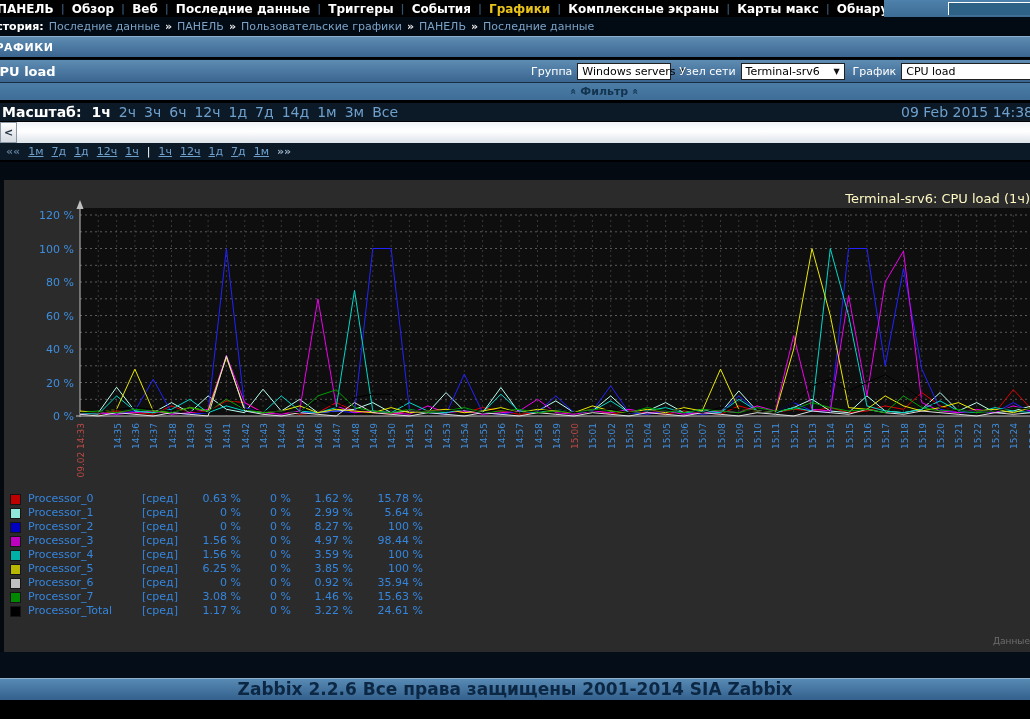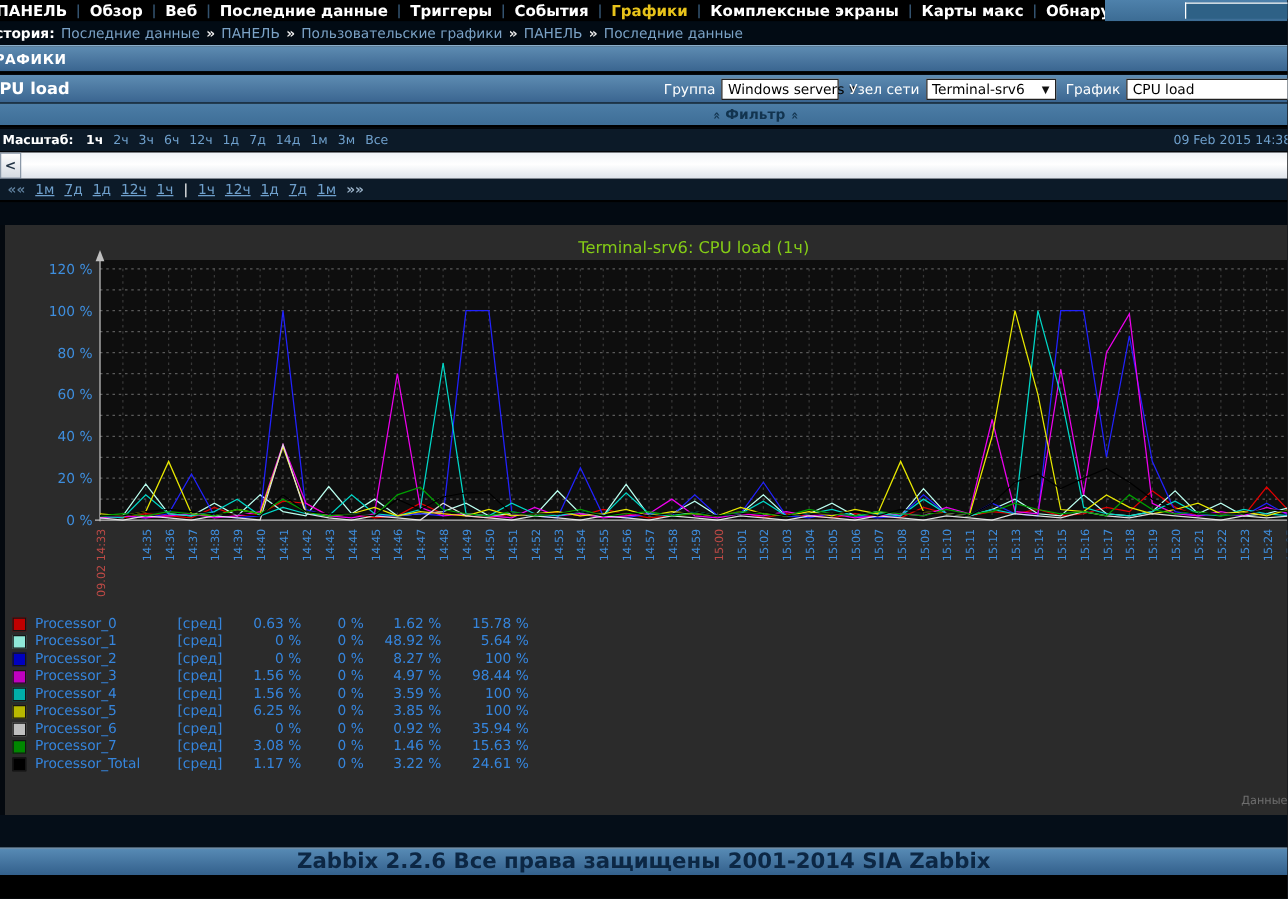--- a/index.html
+++ b/index.html
@@ -49,21 +49,21 @@
   
   #filter-bar { top:83px; height:19px; background:linear-gradient(#4C7DA6,#3E6E97);
                 border-bottom:2px solid #000; }
   #filter-toggle { position:absolute; left:570px; top:2px; font-size:11px; font-weight:bold;
                    color:#12344F; cursor:pointer; white-space:nowrap; }
   .chev { display:inline-block; transform:rotate(90deg); font-size:10px; }
 
   
   #zoom-row { top:102px; height:20px; background:#0C1A28; border-top:1px solid #000;
               border-bottom:1px solid #000; display:flex; align-items:center;
-              font-size:10px; padding-left:2px; white-space:nowrap; }
+              font-size:14px; padding-left:2px; white-space:nowrap; }
   .zoom-label { color:#fff; font-weight:bold; margin-right:6px; }
   .zoom-link { color:#6FA0CC; margin:0 4px; cursor:pointer; }
   .zoom-link.active { color:#fff; font-weight:bold; text-decoration:none; }
   #datetime { margin-left:auto; color:#6FA0CC; position:relative; right:-3px; }
 
   
   #scrollbar-row { top:122px; height:21px; background:linear-gradient(#F0F3F7,#FFFFFF 45%,#DDE3EA); }
   #scroll-left-btn { position:absolute; left:0; top:0; width:17px; height:21px;
                      background:linear-gradient(#FDFDFD,#D5DBE2); border:1px solid #8A98A8;
                      color:#223344; font-weight:bold; font-size:11px;
@@ -74,22 +74,22 @@
                  display:flex; align-items:center; font-size:11px; padding-left:2px; white-space:nowrap; }
   .tn-back { color:#5E7F9C; font-weight:bold; margin:0 4px; cursor:pointer; }
   .tn-fwd { color:#9AB2C8; font-weight:bold; margin:0 4px; cursor:pointer; }
   .tn-link { color:#6FA0CC; text-decoration:underline; margin:0 4px; cursor:pointer; }
   .tn-sep { color:#fff; margin:0 4px; }
 
   #gap1 { top:162px; height:18px; background:#030A12; }
 
   
   #graph-panel { top:180px; left:4px; width:1026px; height:472px; background:#2B2B2B; overflow:hidden; }
-  #graph-title { position:absolute; top:11px; left:76px; width:950px; text-align:center;
-                 color:#84cc16; font-size:13px; }
+  #graph-title { position:absolute; top:11px; left:76px; width:950px; text-align:right;
+                 color:#fef9c3; font-size:13px; }
   #chart-svg { position:absolute; top:0; left:0; }
 
   
   #legend { position:absolute; left:6px; top:312px; font-size:11px; color:#3585DD; }
   .lg-row { display:flex; align-items:center; height:14px; line-height:14px; white-space:nowrap; }
   .lg-swatch { width:11px; height:11px; border:1px solid #151515; margin-right:7px; flex:0 0 11px; }
   .lg-name { width:114px; }
   .lg-fn { width:57px; }
   .lg-v1 { width:42px; text-align:right; }
   .lg-v2 { width:50px; text-align:right; }
@@ -360,21 +360,21 @@
         <span class="lg-v2">0 %</span>
         <span class="lg-v3">1.62 %</span>
         <span class="lg-v4">15.78 %</span>
       </div>
       <div class="lg-row">
         <span class="lg-swatch" style="background: rgb(143, 232, 216);"></span>
         <span class="lg-name">Processor_1</span>
         <span class="lg-fn">[сред]</span>
         <span class="lg-v1">0 %</span>
         <span class="lg-v2">0 %</span>
-        <span class="lg-v3">48.92 %</span>
+        <span class="lg-v3">2.99 %</span>
         <span class="lg-v4">5.64 %</span>
       </div>
       <div class="lg-row">
         <span class="lg-swatch" style="background: rgb(0, 0, 192);"></span>
         <span class="lg-name">Processor_2</span>
         <span class="lg-fn">[сред]</span>
         <span class="lg-v1">0 %</span>
         <span class="lg-v2">0 %</span>
         <span class="lg-v3">8.27 %</span>
         <span class="lg-v4">100 %</span>

